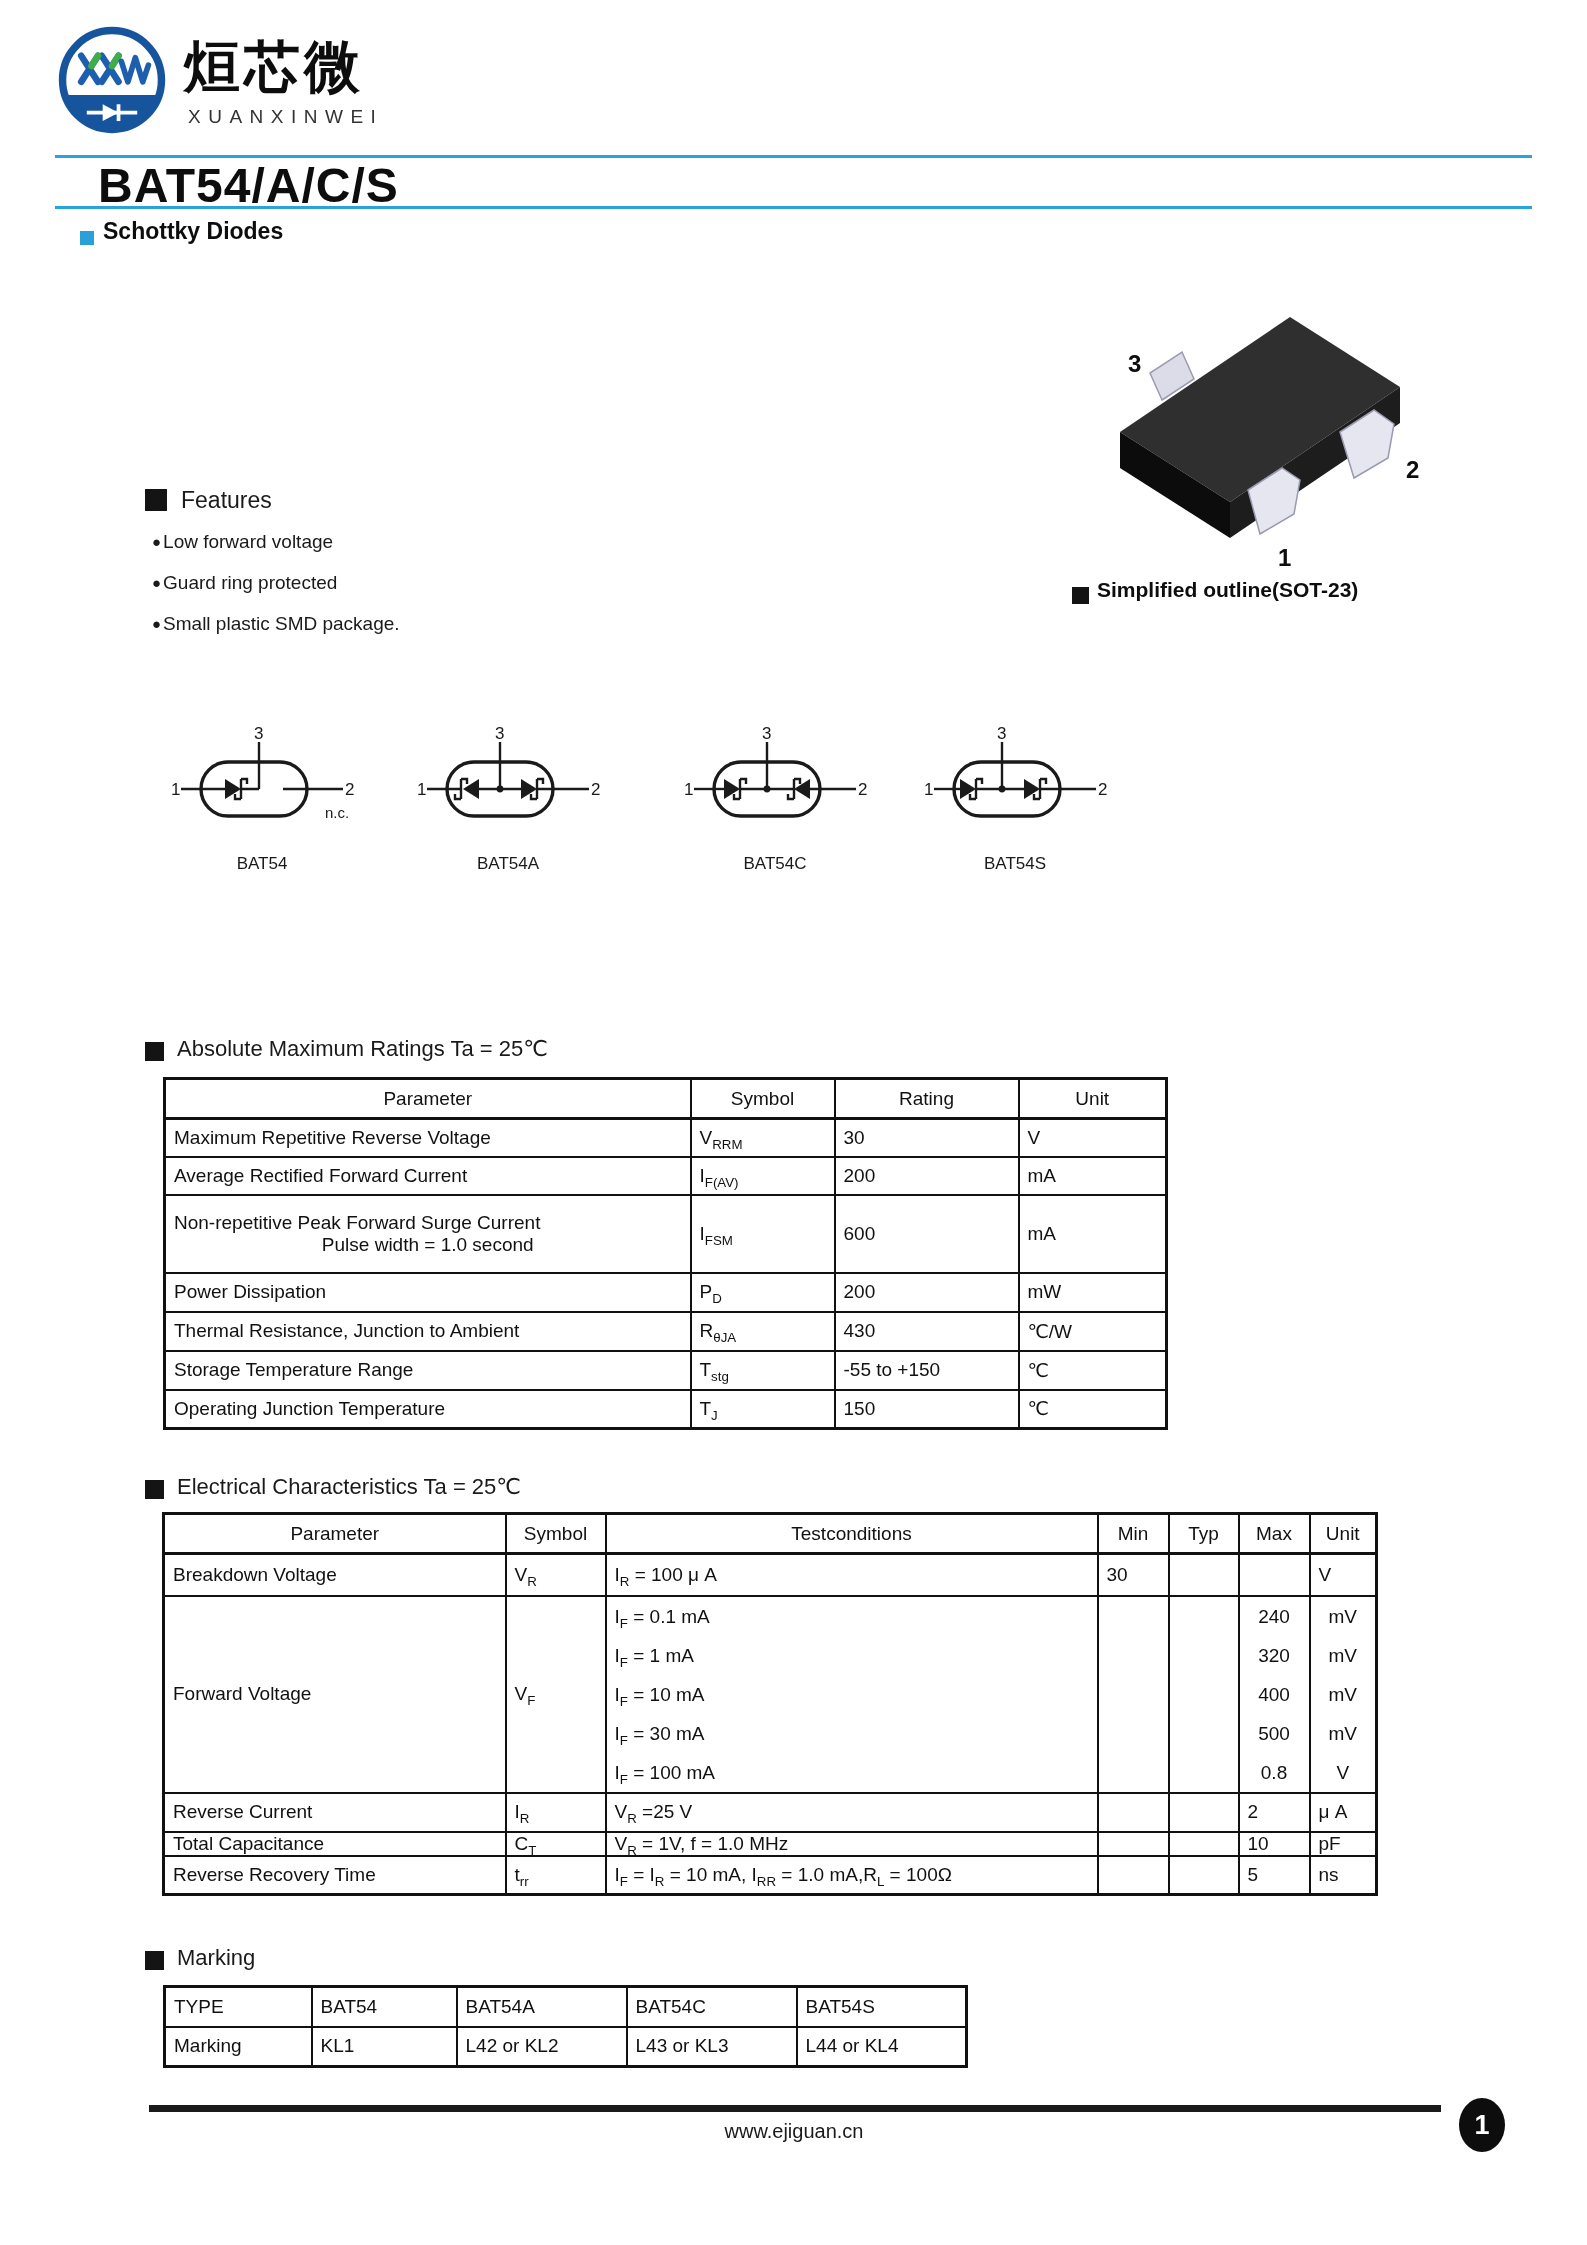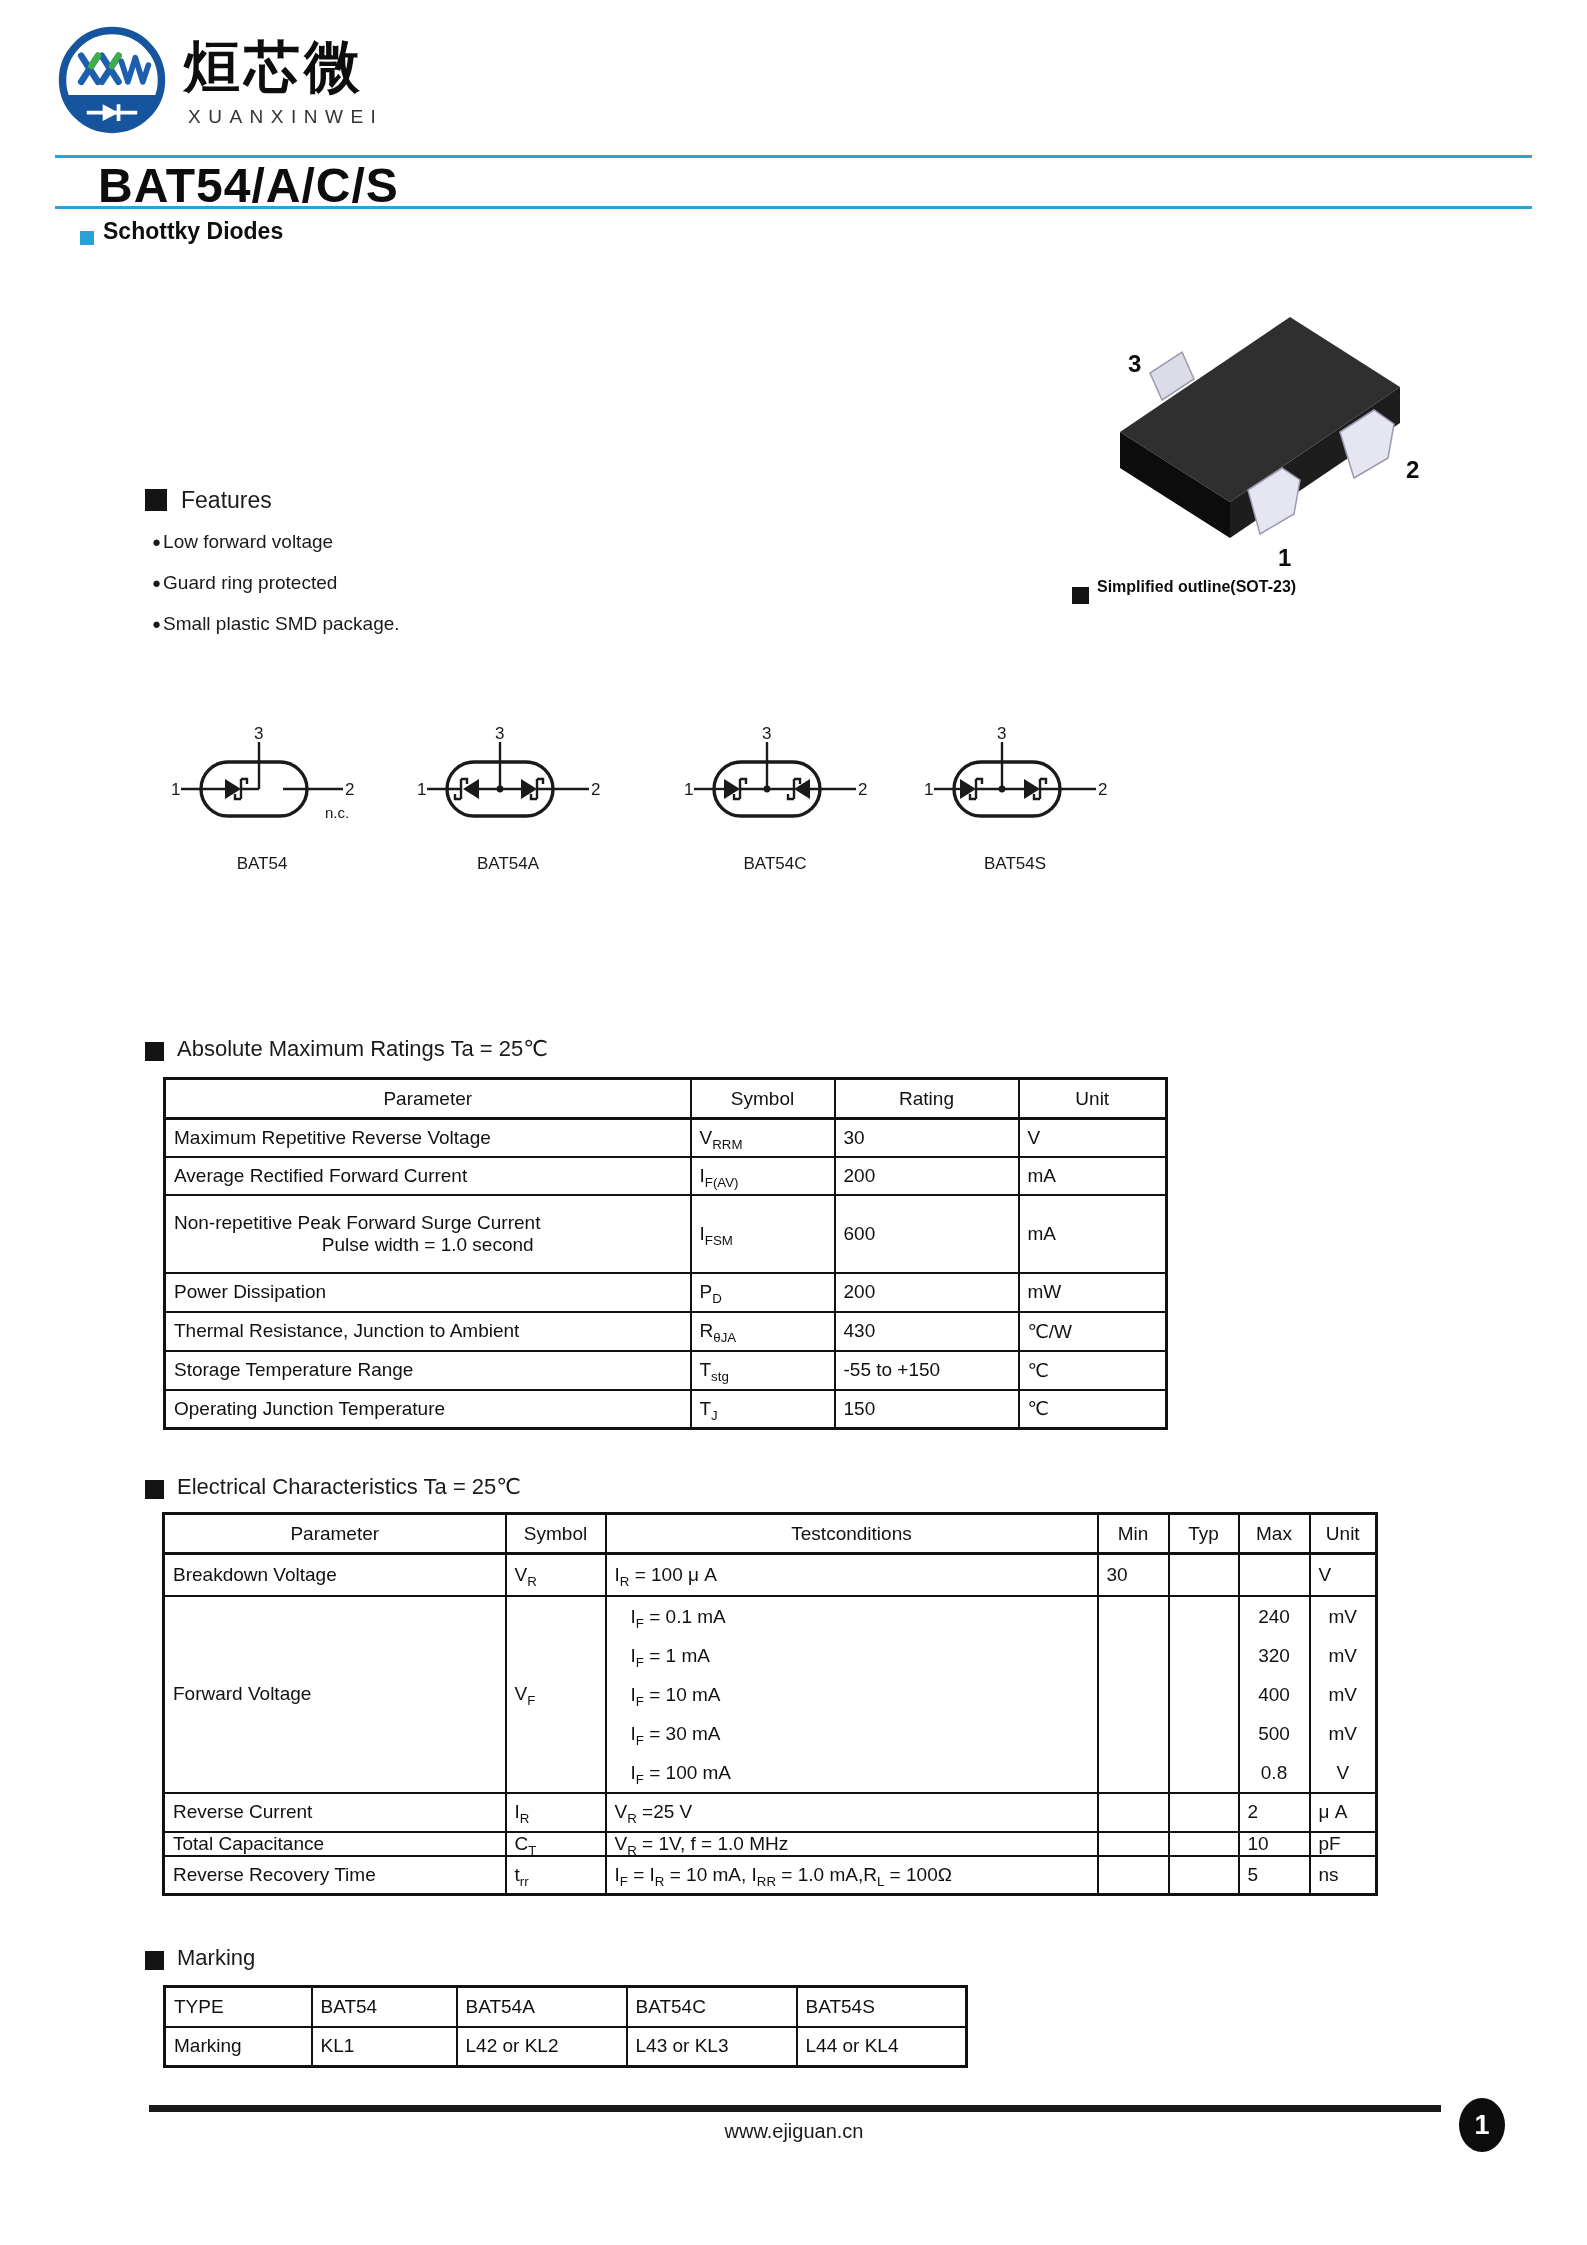--- a/index.html
+++ b/index.html
@@ -20,35 +20,35 @@
   #subtitle-sq{left:80px;top:231px;width:14px;height:14px;background:#29a0d8;}
   #subtitle{left:103px;top:218px;font-size:23px;font-weight:bold;color:#0d0d0d;}
   
   #features-sq{left:145px;top:489px;width:22px;height:22px;background:#141414;}
   #features-title{left:181px;top:487px;font-size:23px;color:#1a1a1a;}
   .feature-item{left:152px;font-size:19px;color:#1a1a1a;}
   .feature-item .dot{font-size:15px;vertical-align:1px;margin-right:2px;}
   
   #sot-svg{left:1085px;top:282px;width:350px;height:300px;}
   #outline-sq{left:1072px;top:587px;width:17px;height:17px;background:#141414;}
-  #outline-title{left:1097px;top:578px;font-size:16px;font-weight:bold;color:#0d0d0d;}
+  #outline-title{left:1097px;top:578px;font-size:21px;font-weight:bold;color:#0d0d0d;}
   
   .diode-svg{top:726px;width:190px;height:126px;}
   .diode-label{top:854px;width:190px;text-align:center;font-size:17px;color:#1a1a1a;}
   
   .sec-sq{width:19px;height:19px;background:#141414;}
   .sec-title{font-size:22px;color:#1a1a1a;}
   
   table.dtable{border-collapse:collapse;table-layout:fixed;border:3px solid #111;}
   table.dtable td{border:2px solid #111;font-size:19px;color:#111;padding:0 8px;overflow:hidden;}
   td.c{text-align:left;padding:0 2px;}
   td.l{text-align:left;}
   tr.hdr td{text-align:center;border-bottom-width:3px;}
   .stack{padding:0 !important;}
-  .stack .ln{height:39px;line-height:39px;padding:0 24px;}
+  .stack .ln{height:39px;line-height:39px;padding:0 8px;}
   .stack .lnc{height:39px;line-height:39px;text-align:center;}
   #abs-table{left:163px;top:1077px;width:1002px;}
   #elec-table{left:162px;top:1512px;width:1215px;}
   #marking-table{left:163px;top:1985px;width:802px;}
   
   #footer-rule{left:149px;top:2105px;width:1292px;height:7px;background:#1a1a1a;}
   #footer-url{left:394px;top:2120px;width:800px;text-align:center;font-size:20px;color:#1a1a1a;}
   #page-circle{left:1459px;top:2098px;width:46px;height:54px;border-radius:50%;background:#0d0d0d;
     color:#fff;font-size:27px;font-weight:bold;display:flex;align-items:center;justify-content:center;}
 </style>

